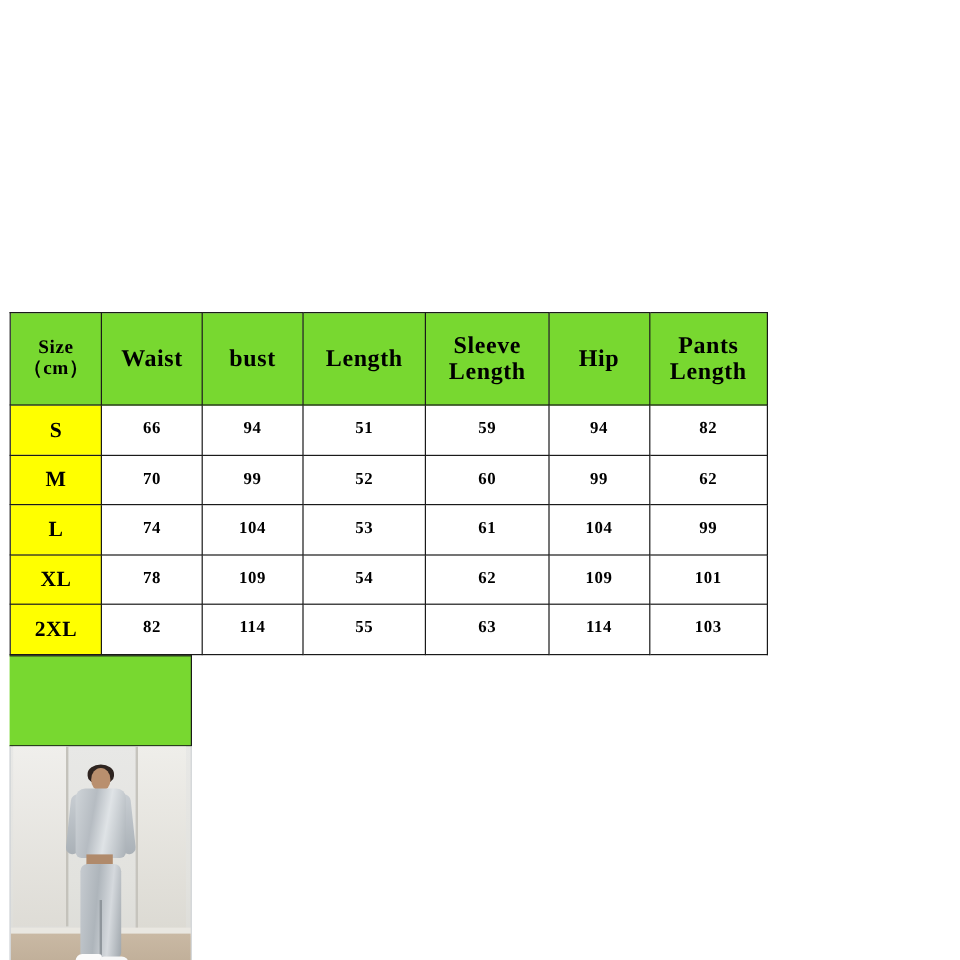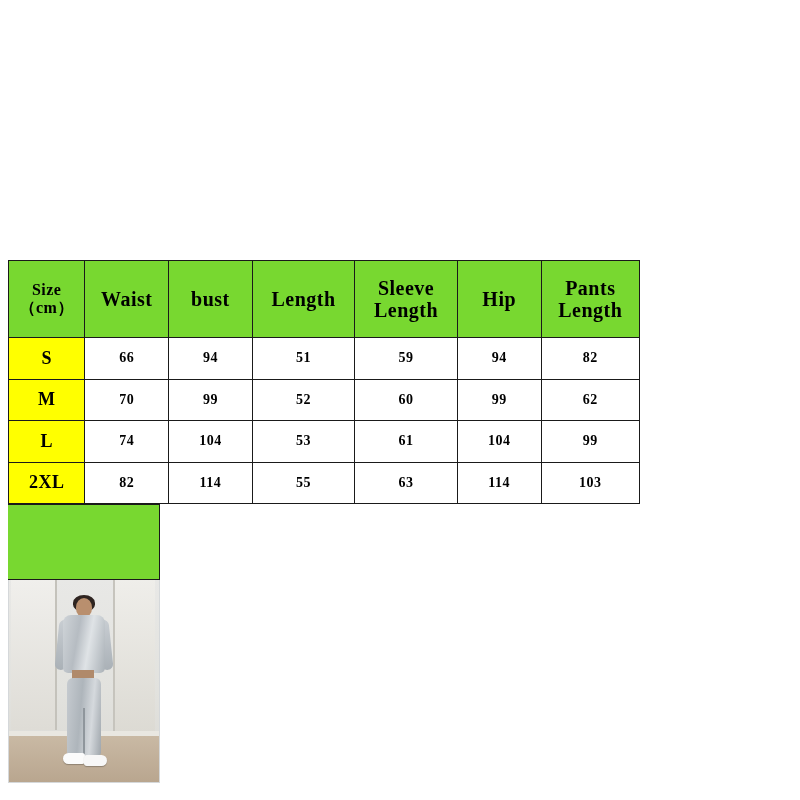--- a/index.html
+++ b/index.html
@@ -275,20 +275,29 @@
           <td>62</td>
         </tr>
         <tr>
           <td class="size-cell">L</td>
           <td>74</td>
           <td>104</td>
           <td>53</td>
           <td>61</td>
           <td>104</td>
           <td>99</td>
+        </tr>
+        <tr>
+          <td class="size-cell">XL</td>
+          <td>78</td>
+          <td>109</td>
+          <td>54</td>
+          <td>62</td>
+          <td>109</td>
+          <td>101</td>
         </tr>
         <tr>
           <td class="size-cell">2XL</td>
           <td>82</td>
           <td>114</td>
           <td>55</td>
           <td>63</td>
           <td>114</td>
           <td>103</td>
         </tr>

